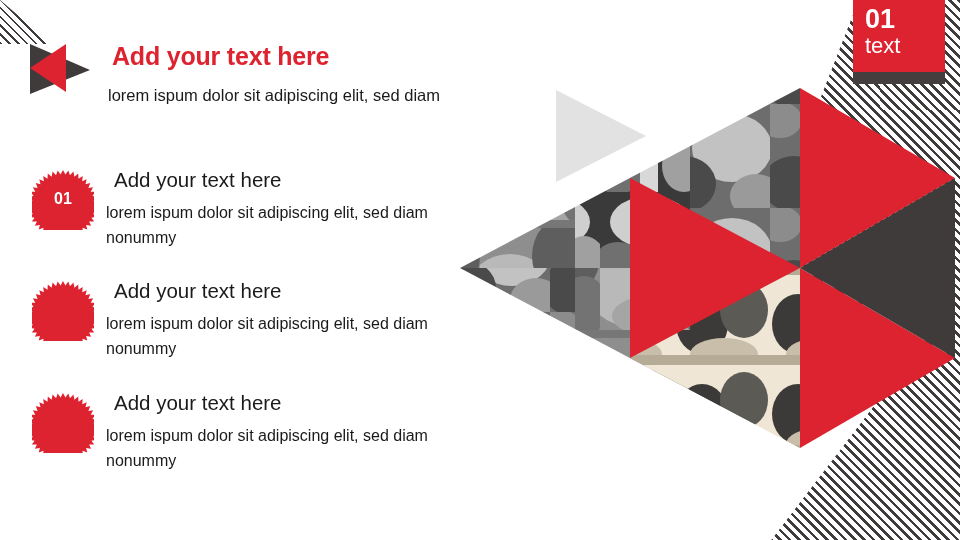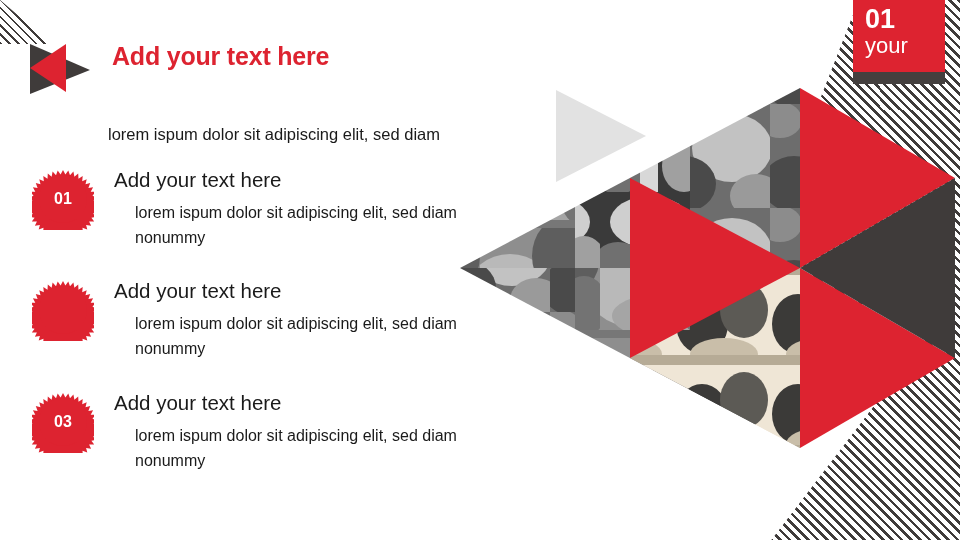--- a/index.html
+++ b/index.html
@@ -71,21 +71,20 @@
     letter-spacing: -0.2px;
     white-space: nowrap;
   }
   #header-subtitle {
     position: absolute;
     left: 108px;
     top: 86px;
     font-size: 16.5px;
     color: #1a1a1a;
     white-space: nowrap;
-    margin-top: 39px;
   }
 
   
   .list-item {
     position: absolute;
     left: 28px;
     width: 420px;
     height: 110px;
   }
   #list-item-0 { top: 162px; }
@@ -122,21 +121,20 @@
     white-space: nowrap;
   }
   .item-body {
     position: absolute;
     left: 78px;
     top: 38px;
     width: 340px;
     font-size: 16px;
     line-height: 25px;
     color: #1a1a1a;
-    margin-left: 29px;
   }
 
   
   #graphic {
     position: absolute;
     left: 0;
     top: 0;
     width: 960px;
     height: 540px;
     pointer-events: none;
@@ -271,24 +269,23 @@
     </svg>
     <div class="item-title">Add your text here</div>
     <div class="item-body">lorem ispum dolor sit adipiscing elit, sed diam nonummy</div>
   </div>
 
   <div class="list-item" id="list-item-2">
     <svg class="badge" viewBox="0 0 62 62">
       <polygon fill="#dd2330" points="31,2 33.4,6.6 36.3,2.4 38,7.3 41.4,3.6 42.4,8.7 46.2,5.5 46.5,10.7 50.7,8.1 50.2,13.3 54.7,11.3 53.5,16.3 58.2,15 56.4,19.9 61.1,19.2 58.7,23.8 63.4,23.9 60.4,28.1 65,28.7 61.5,32.4 66,33.7 62,36.8 66.2,38.7 61.8,41.2 65.7,43.8 61,45.5 64.3,48.8 59.4,49.7 62.1,53.5 57.1,53.5 59.1,57.8 54.1,56.9 55.3,61.5 50.5,59.7 50.9,64.4 46.5,61.9 46,66.6 42.2,63.5 40.9,68 37.7,64.2 35.7,68.4 33.2,64 31,67.7 28.8,64 26.3,68.4 24.3,64.2 21.1,68 19.8,63.5 16,66.6 15.5,61.9 11.1,64.4 11.5,59.7 6.7,61.5 7.9,56.9 2.9,57.8 4.9,53.5 -0.1,53.5 2.6,49.7 -2.3,48.8 1,45.5 -3.7,43.8 0.2,41.2 -4.2,38.7 0,36.8 -4,33.7 0.5,32.4 -3,28.7 1.6,28.1 -1.4,23.9 3.3,23.8 0.9,19.2 5.6,19.9 3.8,15 8.5,16.3 7.3,11.3 11.8,13.3 11.3,8.1 15.5,10.7 15.8,5.5 19.6,8.7 20.6,3.6 24,7.3 25.7,2.4 28.6,6.6"></polygon>
       <circle cx="31" cy="31" r="24" fill="#dd2330"></circle>
     </svg>
-    <div class="badge-label">03</div>
     <div class="item-title">Add your text here</div>
     <div class="item-body">lorem ispum dolor sit adipiscing elit, sed diam nonummy</div>
   </div>
 
   <div id="part-badge-shadow"></div>
   <div id="part-badge">
     <div id="part-badge-number">01</div>
-    <div id="part-badge-word">your</div>
+    <div id="part-badge-word">text</div>
   </div>
 
 </div>
 
 </body></html>

